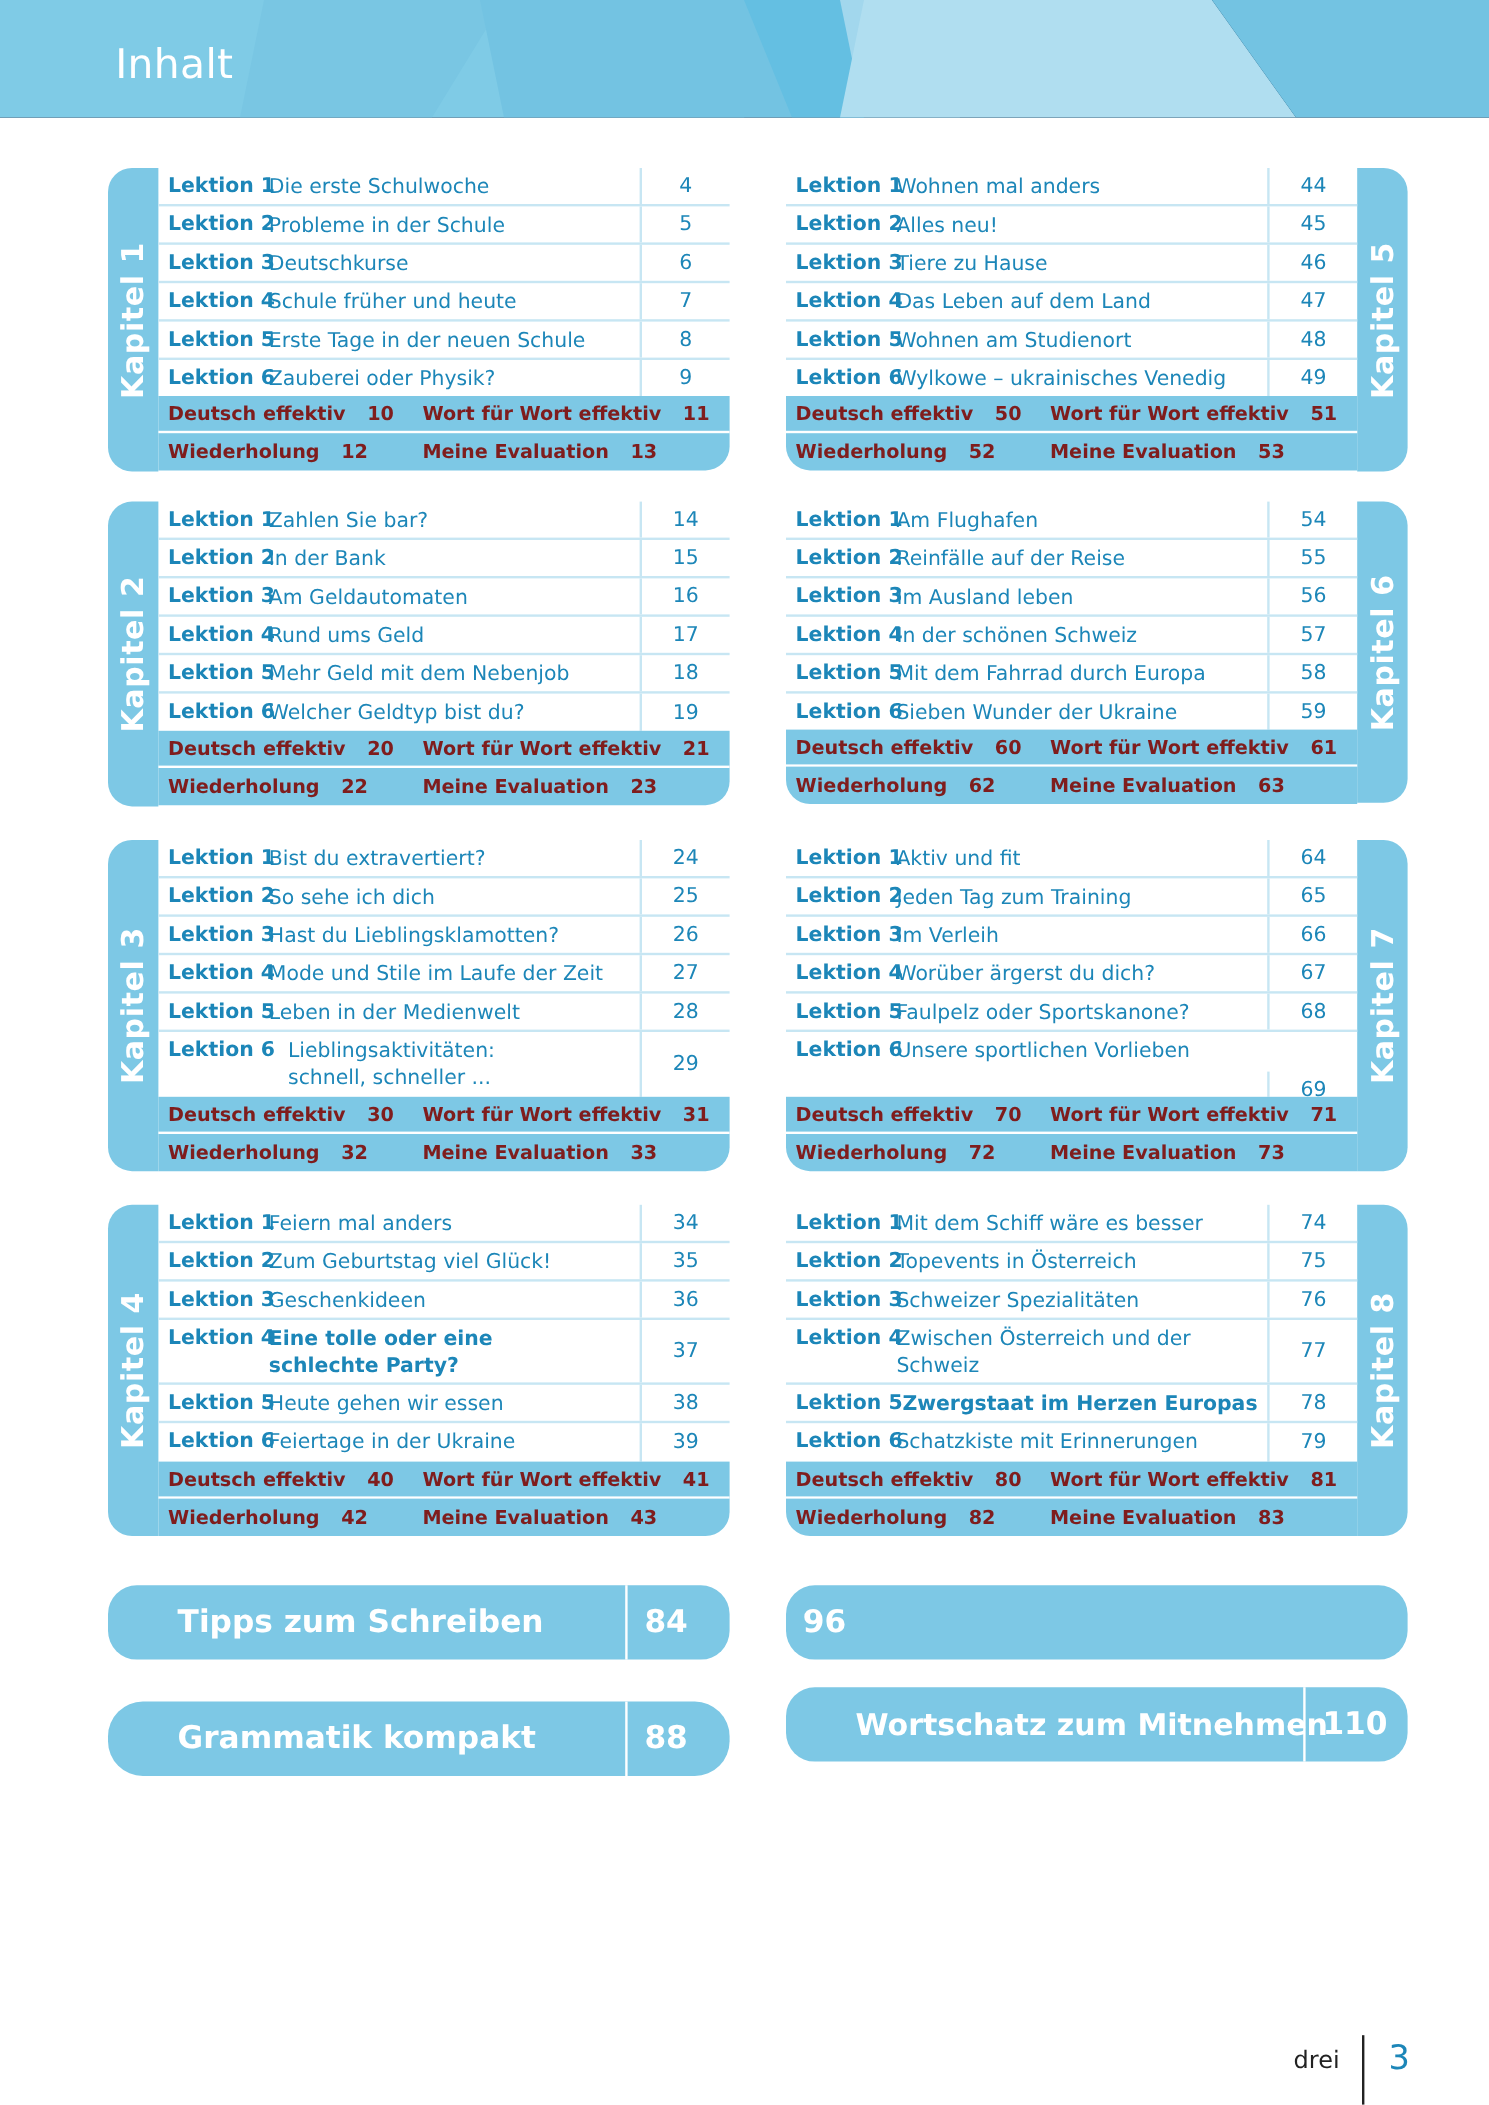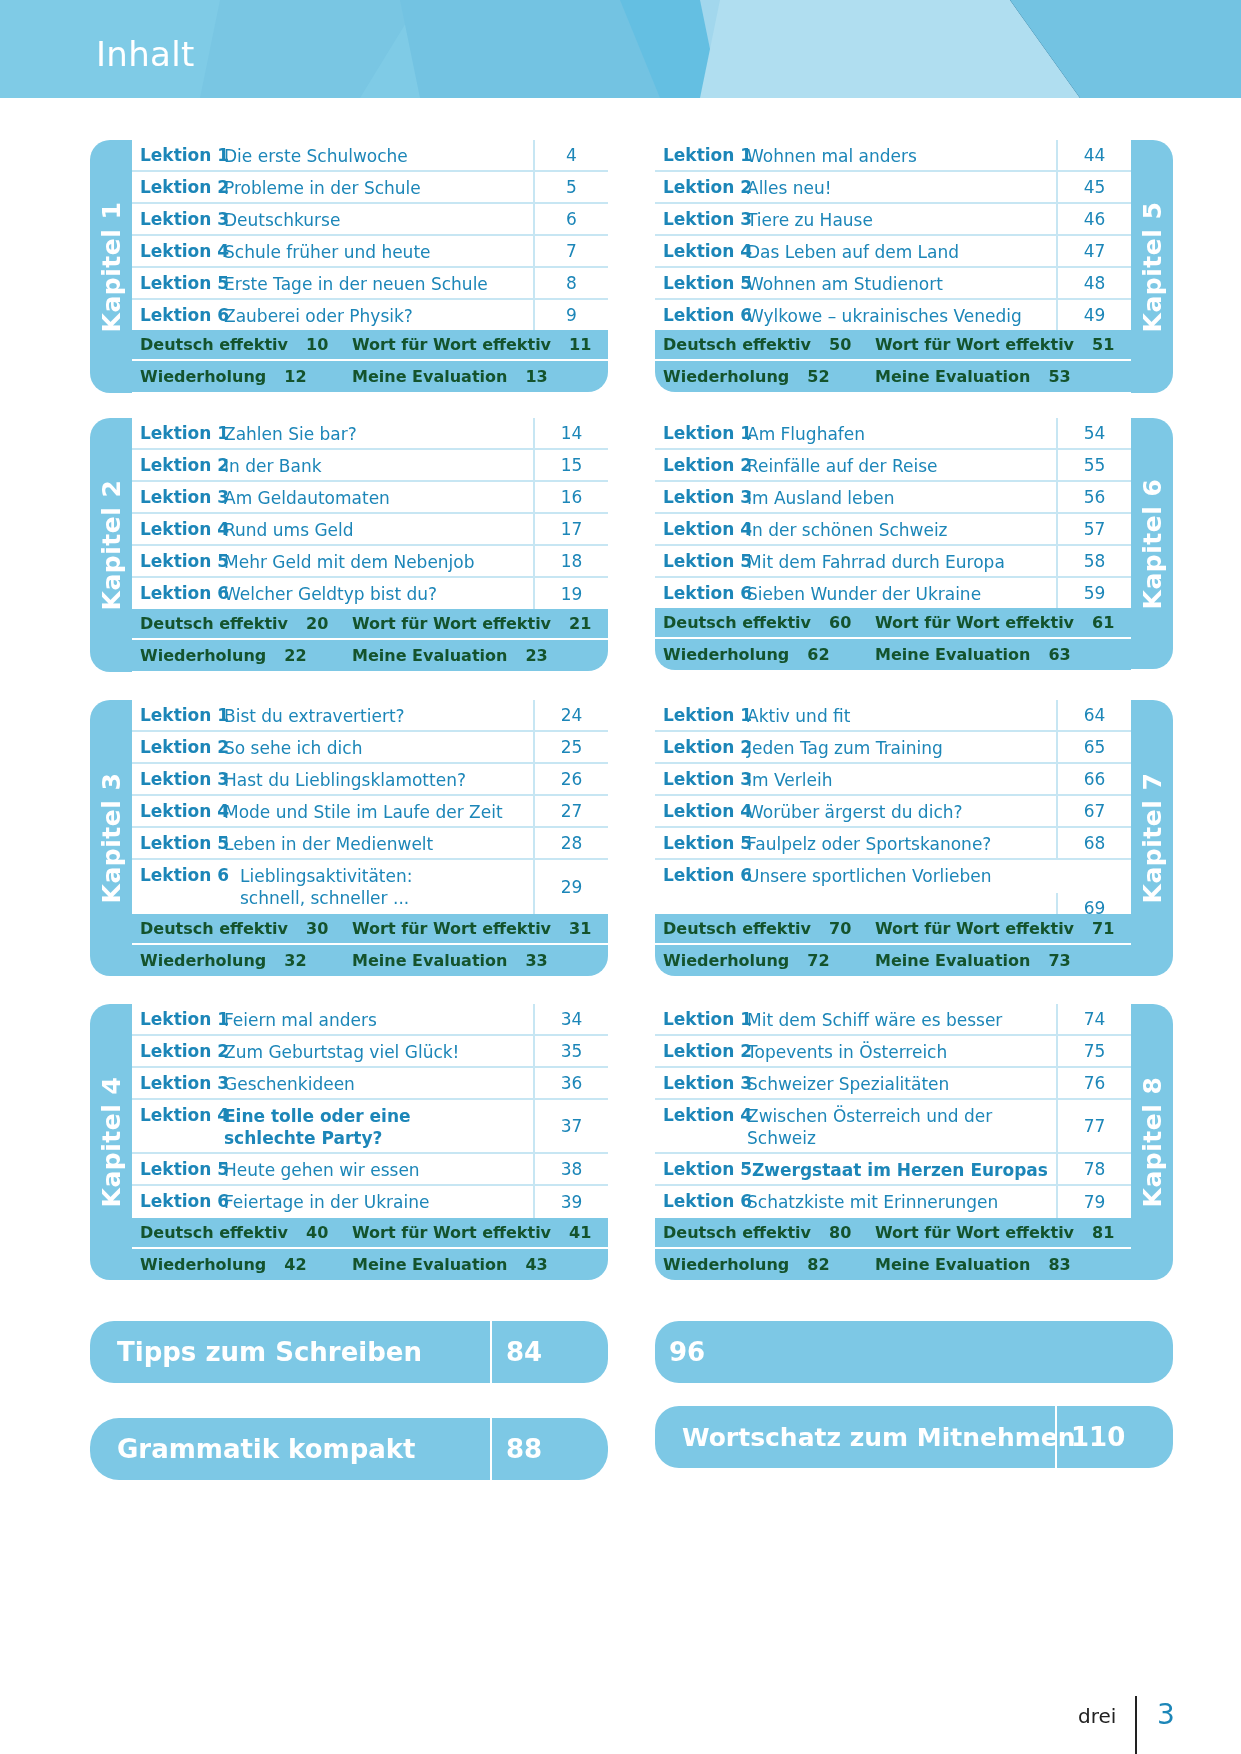--- a/index.html
+++ b/index.html
@@ -40,36 +40,36 @@
     width: 90px; padding-left: 8px; font-weight: bold; white-space: nowrap; flex: none;
   }
   .lesson .title { flex: 1; padding-left: 2px; line-height: 22px; }
   .lesson .page {
     width: 75px; flex: none; text-align: center; border-left: 2px solid #c7e6f3;
     align-self: stretch; display: flex; align-items: center; justify-content: center;
   }
   .lesson .num-label, .lesson .title { padding-top: 5px; }
 
   .bar {
-    height: 31px; background: #7dc8e5; color: #14532d; font-weight: bold; font-size: 16px;
+    height: 31px; background: #7dc8e5; color: #7f1d1d; font-weight: bold; font-size: 16px;
     display: flex; align-items: center; position: relative;
   }
   .bar.first { border-bottom: 2px solid #ffffff; }
   .bar .cell { display: flex; align-items: center; white-space: nowrap; }
   .bar .c1 { width: 220px; padding-left: 8px; }
   .bar .c2 { flex: 1; }
   .bar .pg { margin-left: 18px; }
   .block.left .bar.last { border-radius: 0 0 20px 0; }
   .block.right .bar.last { border-radius: 0 0 0 20px; }
 
   .pill {
     position: absolute; width: 518px; height: 62px; background: #7dc8e5; border-radius: 24px;
     color: #ffffff; font-weight: bold; font-size: 26px; display: flex; align-items: center;
   }
-  .pill .pill-label { width: 402px; padding-left: 27px; height: 100%; display: flex; align-items: center; border-right: 2px solid #ffffff; white-space: nowrap; }
+  .pill .pill-label { width: 402px; padding-left: 27px; height: 100%; display: flex; align-items: center; border-right: 2px solid #ffffff; white-space: nowrap; margin-left: 31px; }
   .pill .pill-page { padding-left: 14px; }
 
   .footer-word { position: absolute; left: 1078px; top: 1704px; font-size: 20px; color: #222222; }
   .footer-divider { position: absolute; left: 1135px; top: 1696px; width: 2px; height: 58px; background: #222222; }
   .footer-page { position: absolute; left: 1157px; top: 1698px; font-size: 28px; color: #1c86b8; }
 </style>
 </head>
 <body>
 
 <div class="header">

